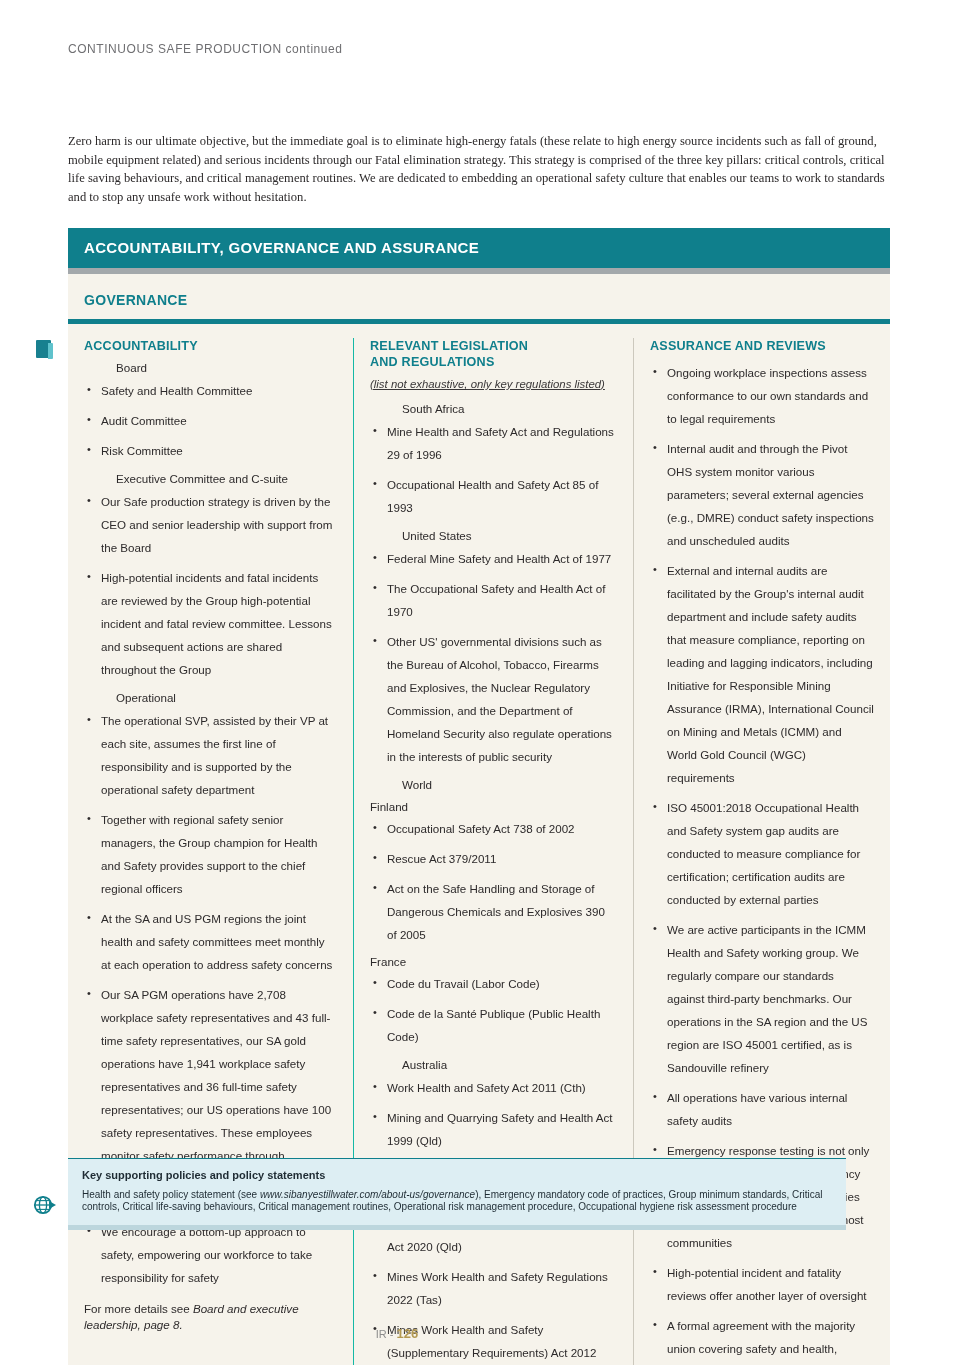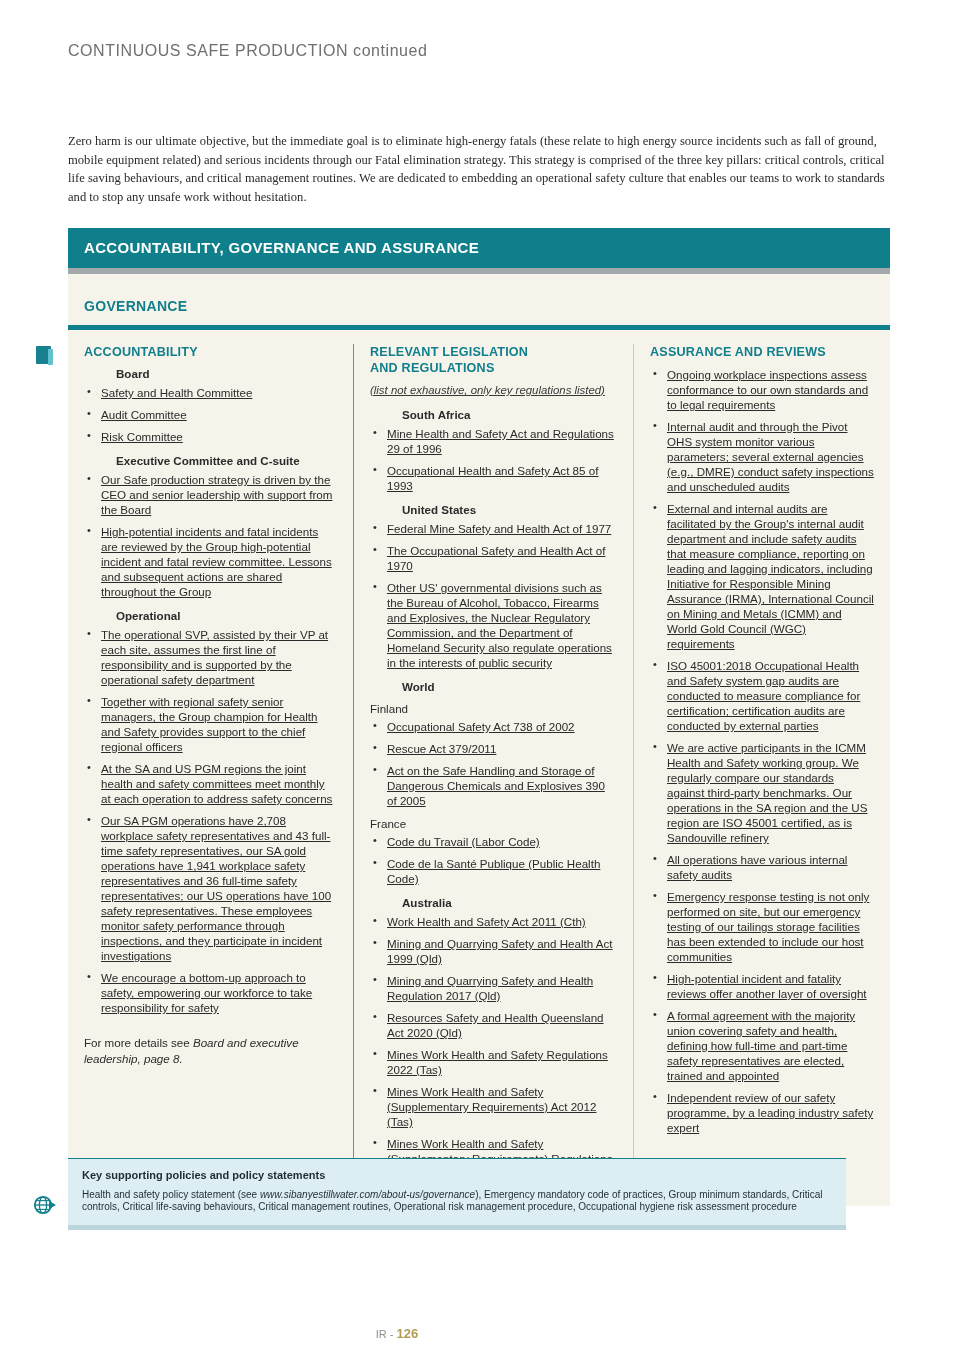--- a/index.html
+++ b/index.html
@@ -10,21 +10,21 @@
     font-family: "Liberation Sans", sans-serif;
     color: #231f20;
     position: relative;
     overflow: hidden;
   }
 
   
   .running-header {
     position: absolute;
     left: 68px; top: 42px;
-    font-size: 16px;
+    font-size: 12px;
     letter-spacing: 0.55px;
     color: #6f6f72;
   }
 
   
   .intro {
     position: absolute;
     left: 68px; top: 132px;
     width: 826px;
     font-size: 12.6px;
@@ -51,21 +51,21 @@
   .panel-subbar {
     background: #a3a8ab;
     height: 6px;
   }
   .panel-sub {
     background: #f6f3eb;
     color: #0f7f8c;
     font-size: 14px;
     font-weight: bold;
     letter-spacing: 0.3px;
-    padding: 24px 16px 11px 16px;
+    padding: 18px 16px 11px 16px;
   }
   .panel-rule {
     background: #0f7f8c;
     height: 5px;
   }
 
   .cols {
     background: #f6f3eb;
     display: flex;
     padding: 14px 0 18px 0;
@@ -90,21 +90,21 @@
   .note-italic {
     font-size: 11.4px;
     font-style: italic;
     color: #3a3738;
     margin: 0 0 10px 0;
     line-height: 15px;
     text-decoration: underline;
   }
   .sub-head {
     font-size: 11.6px;
-    font-weight: bold;
+    font-weight: normal;
     color: #2d2a2b;
     margin: 10px 0 5px 0;
     padding-left: 32px;
   }
   .sub-head.first { margin-top: 2px; }
   .plain-head {
     font-size: 11.6px;
     color: #2d2a2b;
     margin: 9px 0 4px 0;
   }
@@ -112,38 +112,37 @@
   ul.blist {
     list-style: none;
     margin: 0 0 0 0;
     padding: 0;
   }
   ul.blist li {
     position: relative;
     padding-left: 17px;
     margin-bottom: 7px;
     font-size: 11.6px;
-    line-height: 15px;
-    color: #2d2a2b;
-    text-decoration: underline;
+    line-height: 23px;
+    color: #2d2a2b;
   }
   ul.blist li:before {
     content: "\2022";
     position: absolute;
     left: 3px; top: -1px;
     font-size: 11px;
     color: #2d2a2b;
   }
 
   .ref-line {
     font-size: 11.6px;
     line-height: 15.6px;
     font-style: italic;
     color: #2d2a2b;
-    margin-top: 20px;
+    margin-top: 12px;
   }
   .ref-line .lead { font-style: normal; }
 
   
   .book-icon {
     position: absolute;
     left: -32px; top: 2px;
     width: 18px; height: 20px;
   }
   .book-icon .cover {

